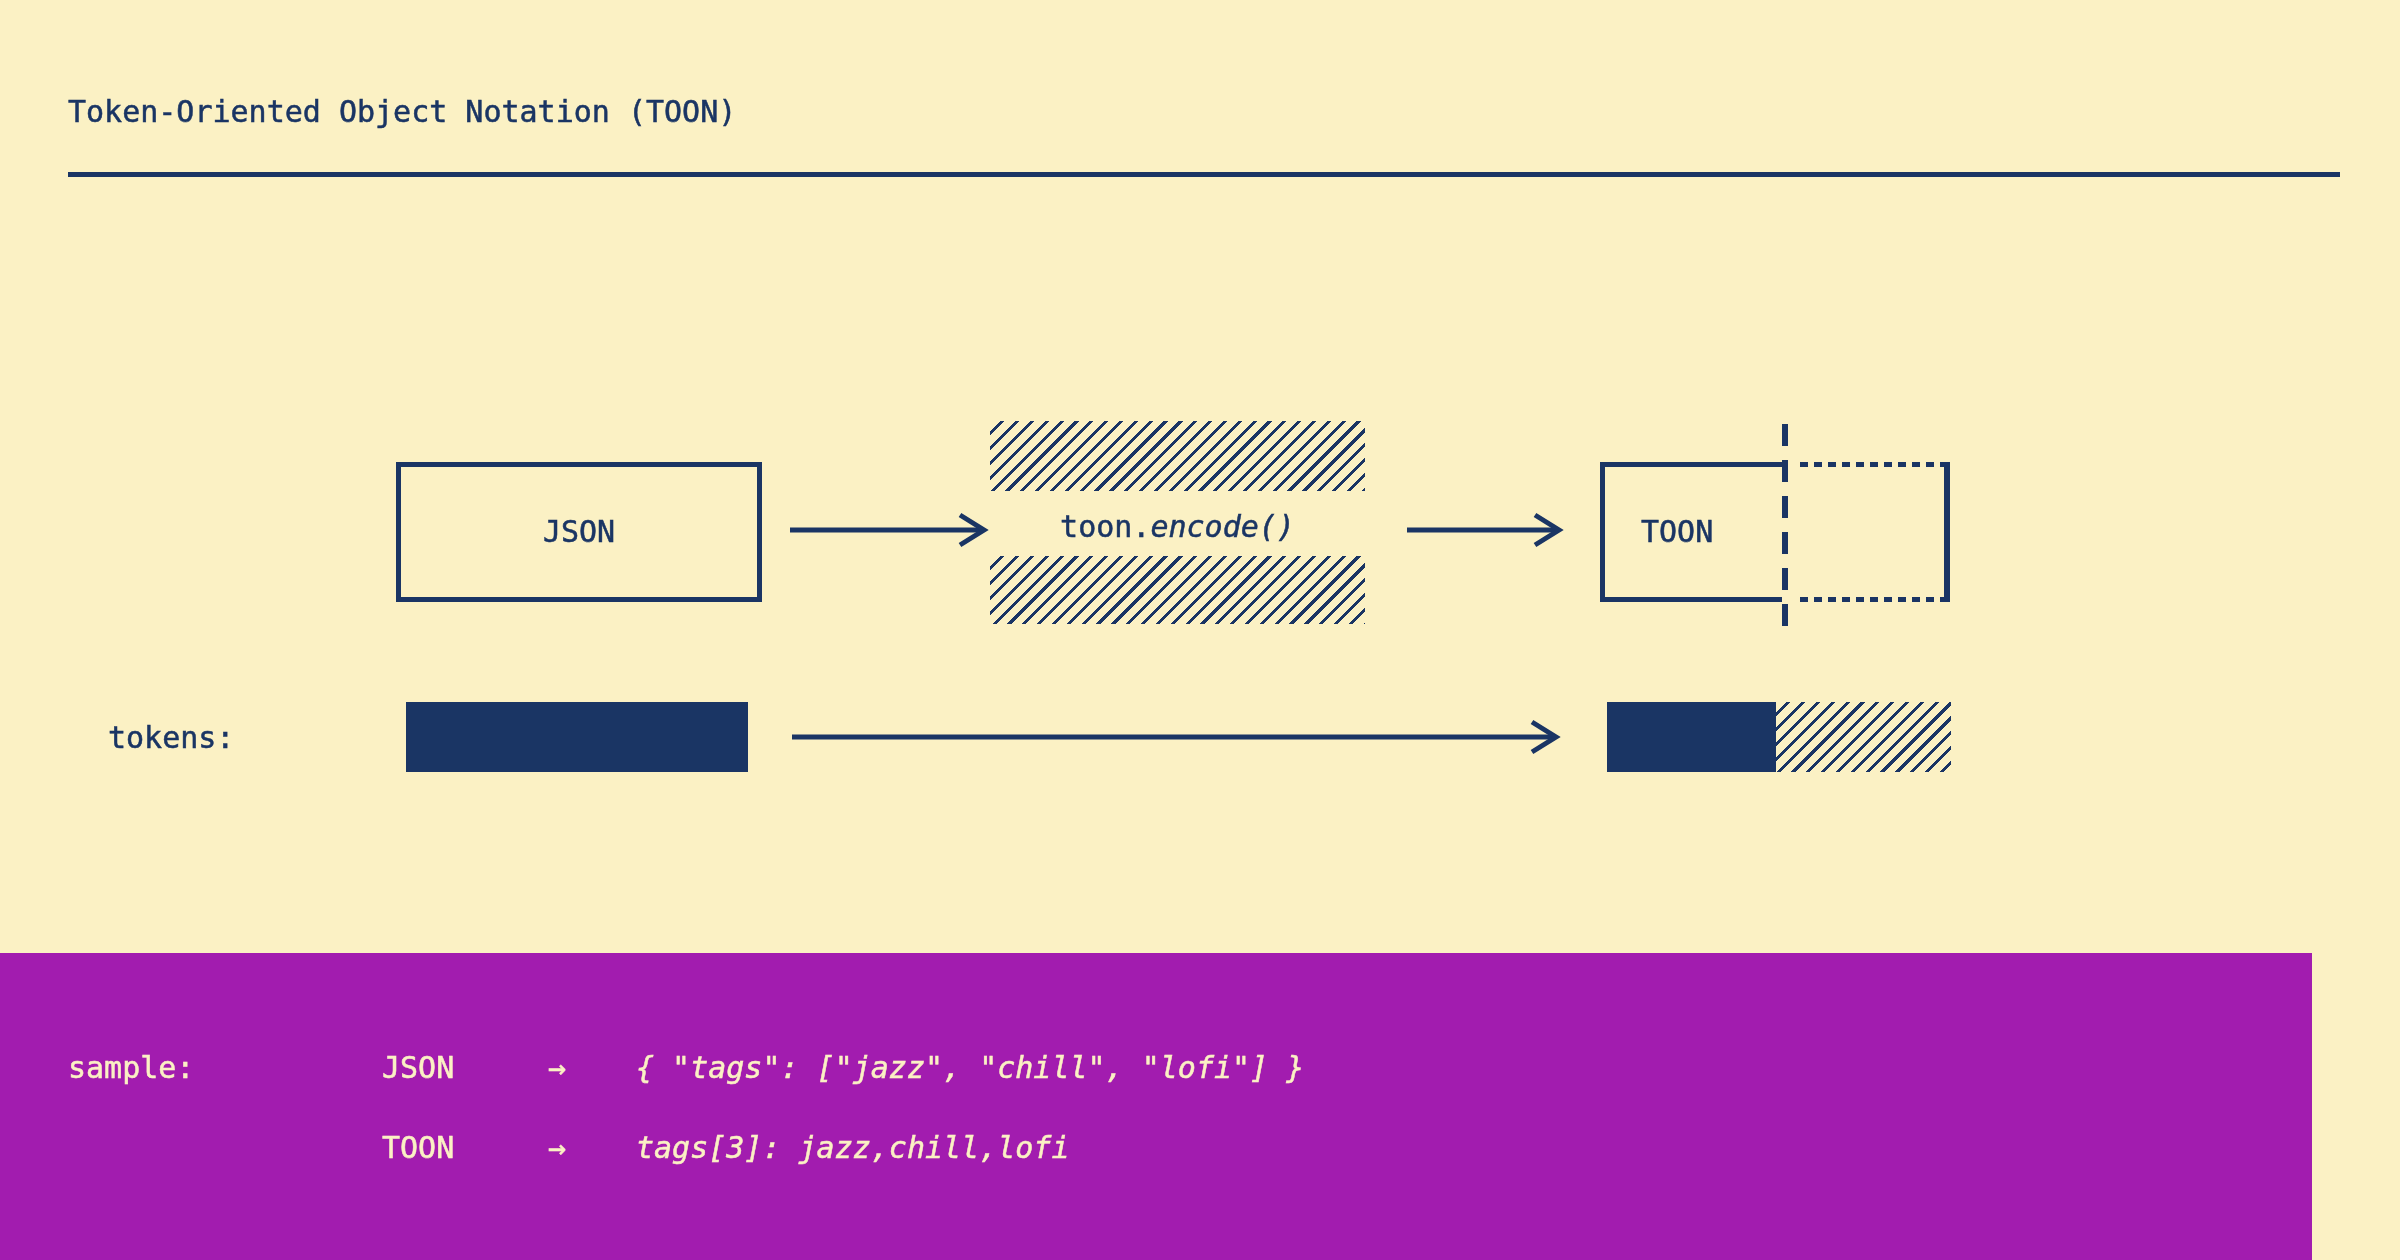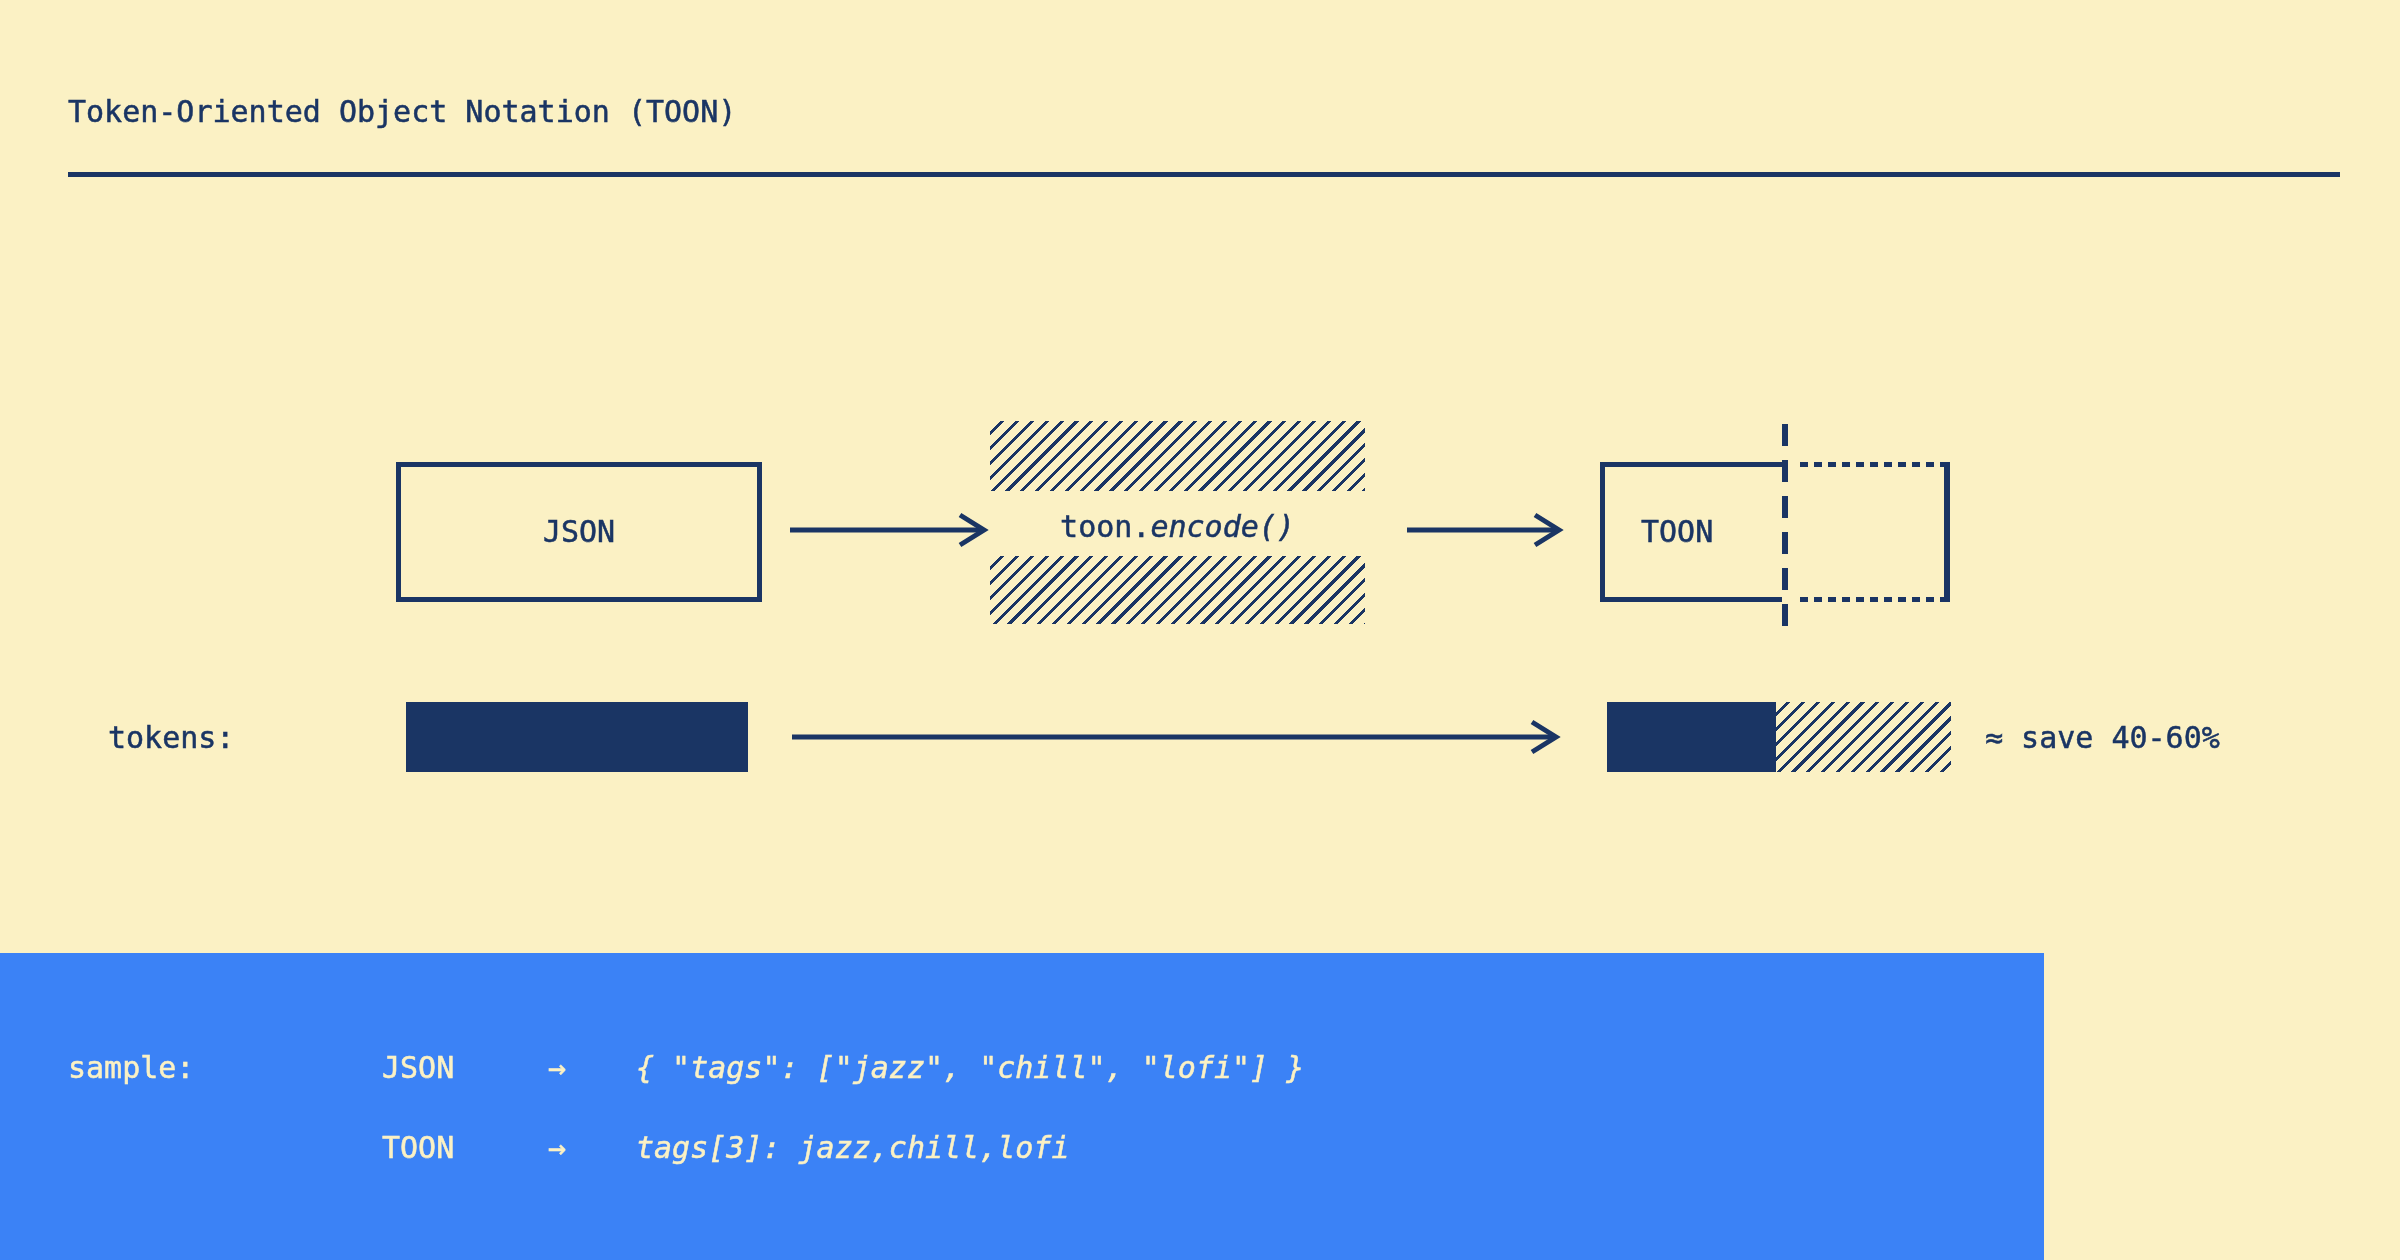--- a/index.html
+++ b/index.html
@@ -41,21 +41,21 @@
   .toon-bar .solid{background:#1A3564;height:100%;}
   .toon-bar .saved{flex:1;height:100%;}
   .savings{left:1985px;top:710px;}
   
   svg.arrow{display:block;overflow:visible;}
   svg.arrow line,svg.arrow polyline{stroke:#1A3564;stroke-width:5;fill:none;}
   .arrow1{left:788px;top:508px;}
   .arrow2{left:1405px;top:508px;}
   .arrow-long{left:790px;top:715px;}
   
-  .panel{left:0;top:953px;width:2044px;height:307px;background:#3b82f6;}
+  .panel{left:0;top:953px;width:2312px;height:307px;background:#a21caf;}
   .panel .txt{color:#FBF1C4;-webkit-text-stroke:0.5px #FBF1C4;}
   .sample-label{left:68px;top:87px;}
   .sample-row{left:0;top:0;width:100%;height:56px;}
   .row-0{top:87px;}
   .row-1{top:167px;}
   .fmt{left:382px;}
   .arrow-glyph{left:548px;}
   .code{left:636px;}
 </style>
 </head>
@@ -95,21 +95,20 @@
   <div class="abs txt tokens-label">tokens:</div>
   <div class="abs bar json-bar"></div>
   <svg class="abs arrow arrow-long" width="780" height="44" viewBox="0 0 780 44">
     <line x1="2" y1="22" x2="762" y2="22"></line>
     <polyline points="742,7 766,22 742,37"></polyline>
   </svg>
   <div class="abs bar toon-bar">
     <div class="solid" style="width: 49%;"></div>
     <div class="saved hatch"></div>
   </div>
-  <div class="abs txt savings">≈ save 40-60%</div>
 
   <div class="abs panel">
     <div class="abs txt sample-label">sample:</div>
 
     <div class="abs sample-row row-0">
       <span class="abs txt fmt">JSON</span>
       <span class="abs txt arrow-glyph">→</span>
       <span class="abs txt code italic">{ "tags": ["jazz", "chill", "lofi"] }</span>
     </div>
 

